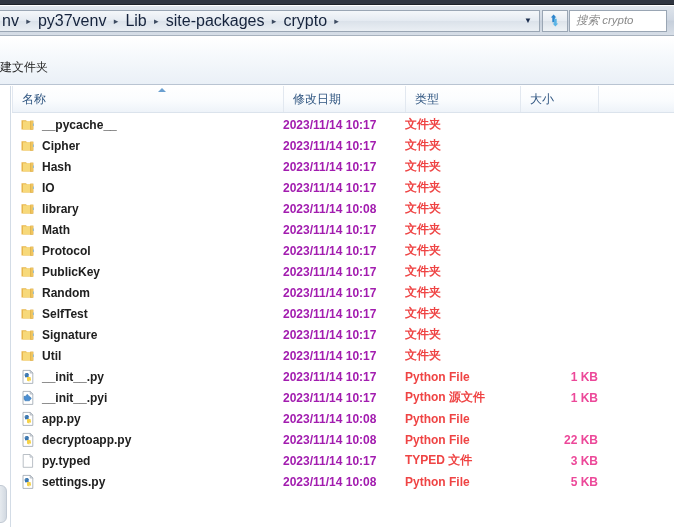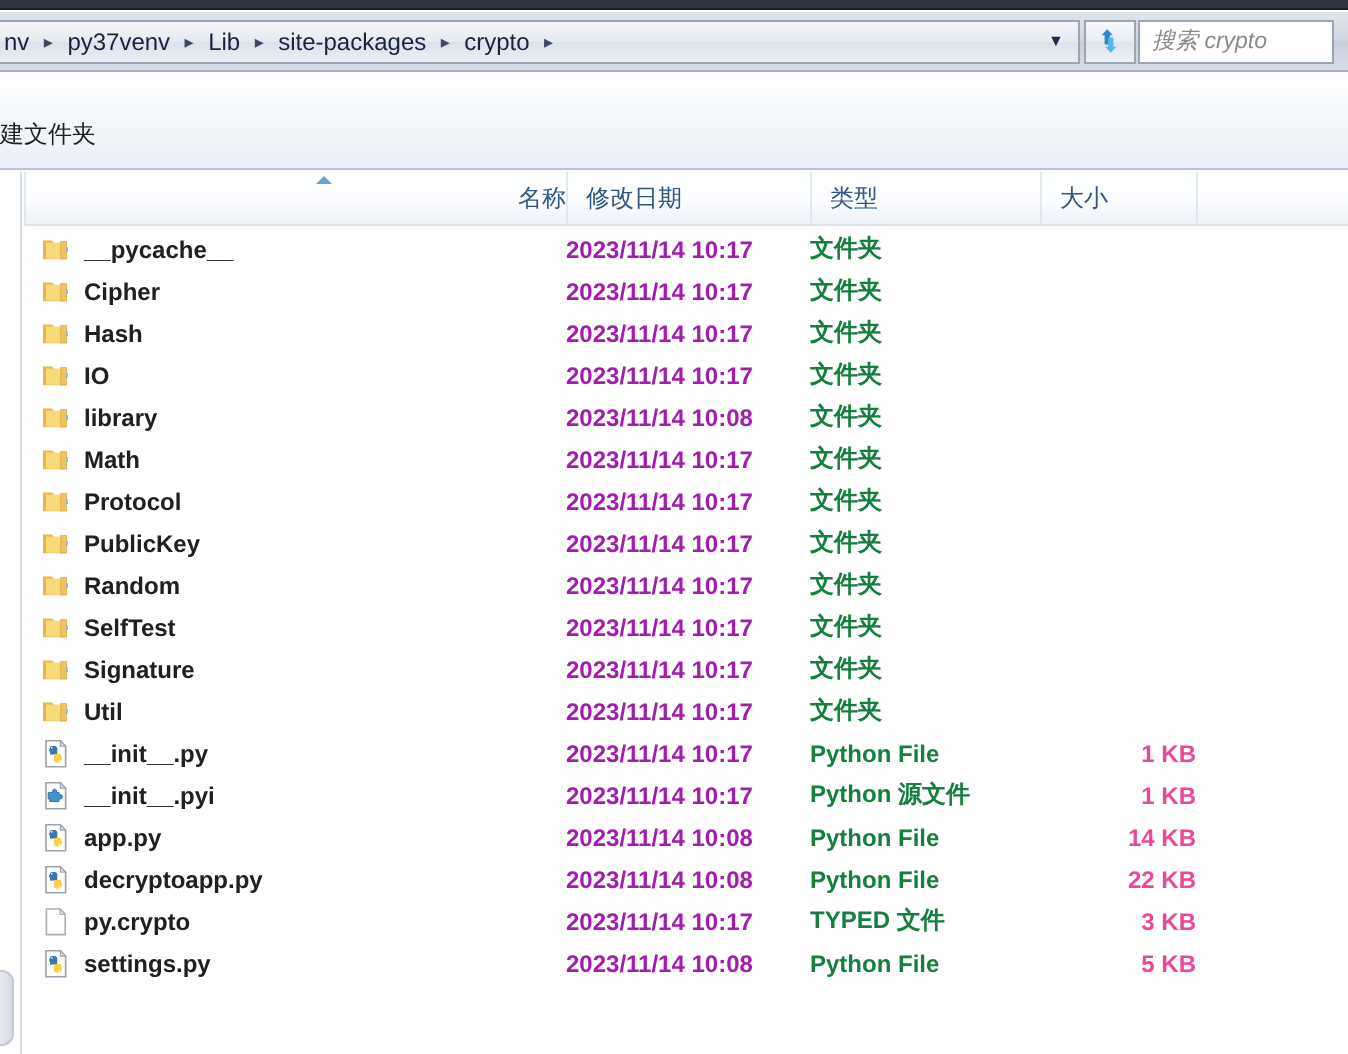--- a/index.html
+++ b/index.html
@@ -52,21 +52,21 @@
 
   .crumbs {
     display: flex;
     align-items: center;
     height: 100%;
     flex: 1 1 auto;
     overflow: hidden;
   }
 
   .crumb {
-    font-size: 12px;
+    font-size: 16px;
     color: #15233c;
     padding: 1px 4px;
     white-space: nowrap;
     line-height: 16px;
   }
   .crumb.truncated { padding-left: 0px; }
 
   .crumb-sep {
     width: 11px;
     text-align: center;
@@ -198,21 +198,21 @@
     top: 0;
     height: 21px;
     display: flex;
     align-items: center;
     font-size: 12px;
     color: #202020;
     white-space: nowrap;
   }
   .cell.name { left: 8px; }
   .cell.date { left: 271px; color: #a21caf; }
-  .cell.type { left: 393px; color: #15803d; }
+  .cell.type { left: 393px; color: #ef4444; }
   .cell.size { left: 508px; width: 78px; justify-content: flex-end; color: #ec4899; }
 
   .name-text { margin-left: 6px; }
 
   
   .icon {
     position: relative;
     width: 16px; height: 16px;
     flex: 0 0 auto;
     display: block;
@@ -264,21 +264,21 @@
   <div class="toolbar">
     <div class="toolbar-label">建文件夹</div>
   </div>
 
   <div class="navpane-edge">
     <div class="nav-scroll-thumb"></div>
   </div>
 
   <div class="list-header" id="list-header">
     <div class="sort-arrow"></div>
-  <div class="hdr-cell" style="left: 0px; width: 271px; justify-content: flex-end;">
+  <div class="hdr-cell" style="left: 0px; width: 271px;">
         <span>名称</span>
       </div>
       <div class="hdr-cell" style="left: 271px; width: 122px;">
         <span>修改日期</span>
       </div>
       <div class="hdr-cell" style="left: 393px; width: 115px;">
         <span>类型</span>
       </div>
       <div class="hdr-cell" style="left: 508px; width: 78px;">
         <span>大小</span>
@@ -551,21 +551,20 @@
               <path d="M7.0 8.0 L10.6 8.0 L10.6 11.3 L7.0 11.3 Z" fill="#f5d24a"></path>
               <path d="M10.6 11.3 C10.6 12.0 10.0 12.3 9.0 12.3 C7.8 12.3 7.0 12.0 7.0 11.1 L7.0 10.0 L9.2 10.0 L9.2 9.5 L11.0 9.5 L11.0 10.7 Z" fill="#f5d24a"></path>
               <circle cx="5.9" cy="4.9" r="0.42" fill="#ffffff"></circle>
               <circle cx="9.7" cy="11.4" r="0.42" fill="#ffffff"></circle>
             </svg>
           </span>
           <span class="name-text">app.py</span>
         </div>
         <div class="cell date">2023/11/14 10:08</div>
         <div class="cell type">Python File</div>
-        <div class="cell size">14 KB</div>
       </div>
       <div class="row">
         <div class="cell name">
           <span class="icon">
             <svg width="16" height="16" viewBox="0 0 16 16">
               <path d="M3.0 1.4 L10.2 1.4 L12.8 4.1 L12.8 14.4 L3.0 14.4 Z" fill="#ffffff" stroke="#9aa3ad" stroke-width="0.8"></path>
               <path d="M10.2 1.4 L12.8 4.1 L10.2 4.1 Z" fill="#dde3e9" stroke="#9aa3ad" stroke-width="0.6"></path>
               <path d="M5.0 5.0 L8.6 5.0 L8.6 8.3 L5.0 8.3 Z" fill="#3b77b0"></path>
               <path d="M5.0 5.0 C5.0 4.3 5.6 4.0 6.6 4.0 C7.8 4.0 8.6 4.3 8.6 5.2 L8.6 6.3 L6.4 6.3 L6.4 6.8 L4.6 6.8 L4.6 5.6 Z" fill="#3b77b0"></path>
               <path d="M7.0 8.0 L10.6 8.0 L10.6 11.3 L7.0 11.3 Z" fill="#f5d24a"></path>
@@ -581,21 +580,21 @@
         <div class="cell size">22 KB</div>
       </div>
       <div class="row">
         <div class="cell name">
           <span class="icon">
             <svg width="16" height="16" viewBox="0 0 16 16">
               <path d="M3.2 1.5 L10.0 1.5 L12.6 4.2 L12.6 14.3 L3.2 14.3 Z" fill="#ffffff" stroke="#a8b0b8" stroke-width="0.8"></path>
               <path d="M10.0 1.5 L12.6 4.2 L10.0 4.2 Z" fill="#e3e8ed" stroke="#a8b0b8" stroke-width="0.6"></path>
             </svg>
           </span>
-          <span class="name-text">py.crypto</span>
+          <span class="name-text">py.typed</span>
         </div>
         <div class="cell date">2023/11/14 10:17</div>
         <div class="cell type">TYPED 文件</div>
         <div class="cell size">3 KB</div>
       </div>
       <div class="row">
         <div class="cell name">
           <span class="icon">
             <svg width="16" height="16" viewBox="0 0 16 16">
               <path d="M3.0 1.4 L10.2 1.4 L12.8 4.1 L12.8 14.4 L3.0 14.4 Z" fill="#ffffff" stroke="#9aa3ad" stroke-width="0.8"></path>

